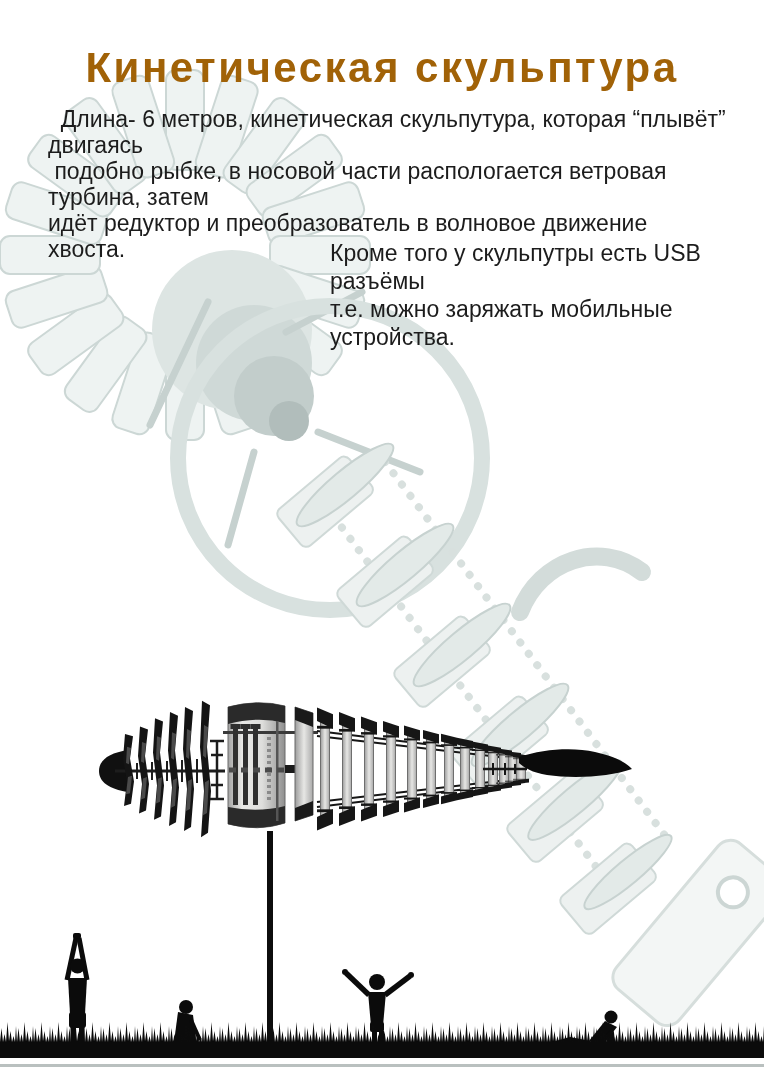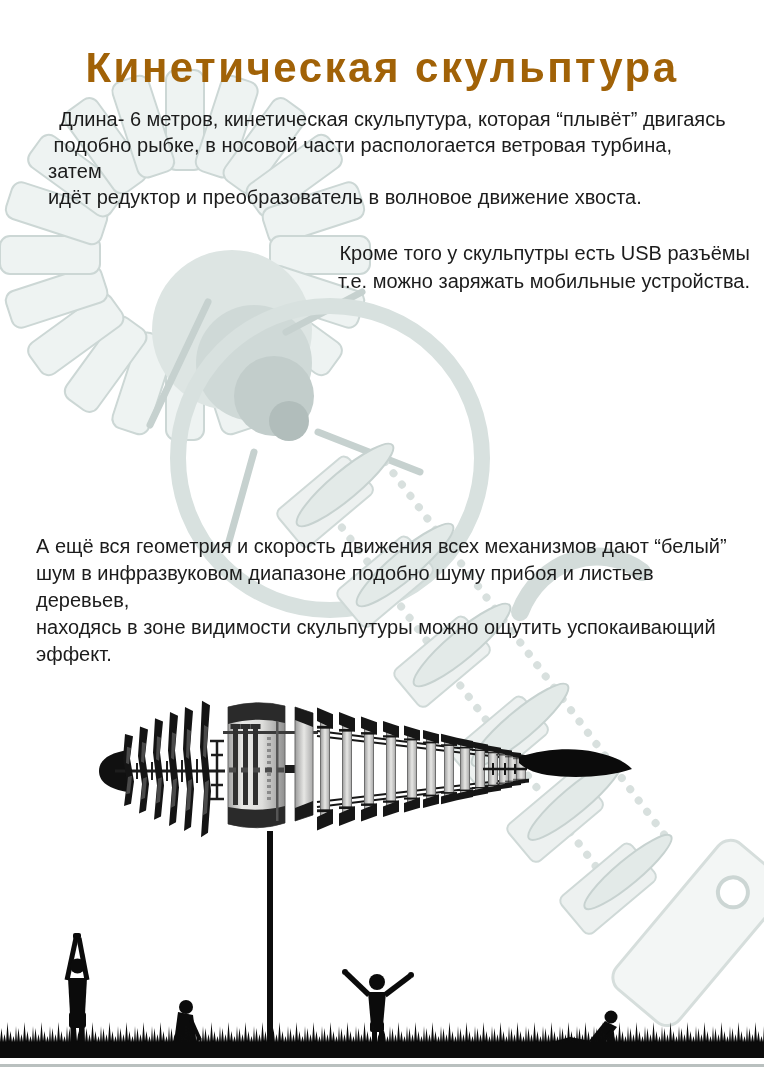--- a/index.html
+++ b/index.html
@@ -7,24 +7,24 @@
     position:relative;width:764px;height:1080px;background:#ffffff;
     overflow:hidden;font-family:"Liberation Sans","DejaVu Sans",sans-serif;
     color:#1c1c1c;margin:0 auto;
   }
   .layer{position:absolute;left:0;top:0;}
   .title{
     position:absolute;left:0;top:8px;width:764px;text-align:center;
     font-size:42px;letter-spacing:2.5px;color:#a16207;font-weight:700;margin-top:36px;
   }
   .para{
-    position:absolute;white-space:pre-wrap;font-size:20px;color:#1c1c1c;
+    position:absolute;white-space:pre-wrap;font-size:23px;color:#1c1c1c;
   }
   .p1{left:48px;top:106px;width:680px;line-height:26px;}
-  .p2{left:330px;top:239px;width:420px;line-height:28px;text-align:right;}
+  .p2{left:330px;top:239px;width:420px;line-height:28px;}
   .p3{left:36px;top:361px;width:710px;line-height:27px;}
   .p4{left:36px;top:533px;width:710px;line-height:27px;}
   .pole{
     position:absolute;left:267px;top:831px;width:6px;height:225px;background:#0d0d0d;
   }
   .baseline-rule{
     position:absolute;left:0;top:1064px;width:764px;height:3px;background:#b9c0bf;
   }
 </style>
 </head>
@@ -96,24 +96,20 @@
       <circle cx="701" cy="880" r="15" fill="#ffffff" stroke="#ccd6d4" stroke-width="4"></circle>
     </g>
   </svg>
 
   <div class="title">Кинетическая скульптура</div>
   <div class="para p1">  Длина- 6 метров, кинетическая скульпутура, которая “плывёт” двигаясь
  подобно рыбке, в носовой части распологается ветровая турбина, затем
 идёт редуктор и преобразователь в волновое движение хвоста.</div>
   <div class="para p2">Кроме того у скульпутры есть USB разъёмы
 т.е. можно заряжать мобильные устройства.</div>
-  <div class="para p4">А ещё вся геометрия и скорость движения всех механизмов дают “белый”
-шум в инфразвуковом диапазоне подобно шуму прибоя и листьев деревьев,
-находясь в зоне видимости скульпутуры можно ощутить успокаивающий
-эффект.</div>
 
   <div class="pole"></div>
 
   <svg class="layer" style="left:95px;top:693px;" width="545" height="150" viewBox="0 0 545 150">
     <defs>
       <linearGradient id="drumG" x1="0" y1="0" x2="1" y2="0">
         <stop offset="0" stop-color="#a3a3a3"></stop>
           <stop offset="0.25" stop-color="#e9e9e7"></stop>
         <stop offset="0.6" stop-color="#dededc"></stop>
           <stop offset="1" stop-color="#8f8f8f"></stop>

